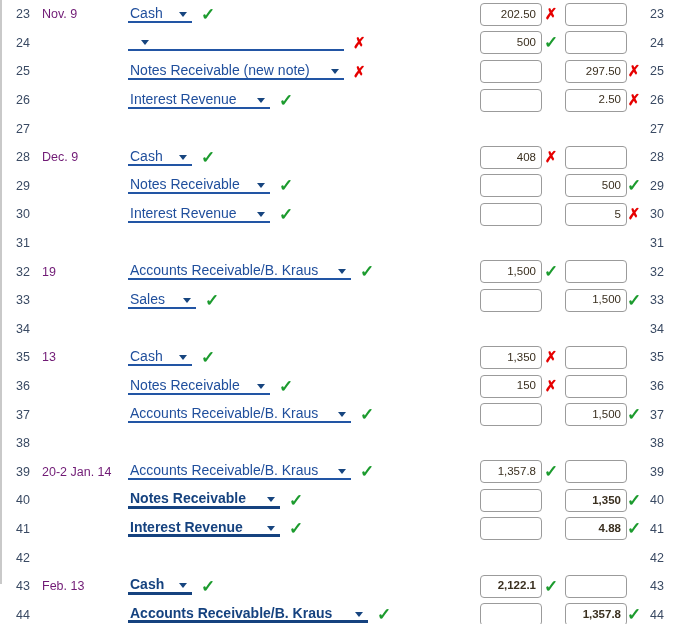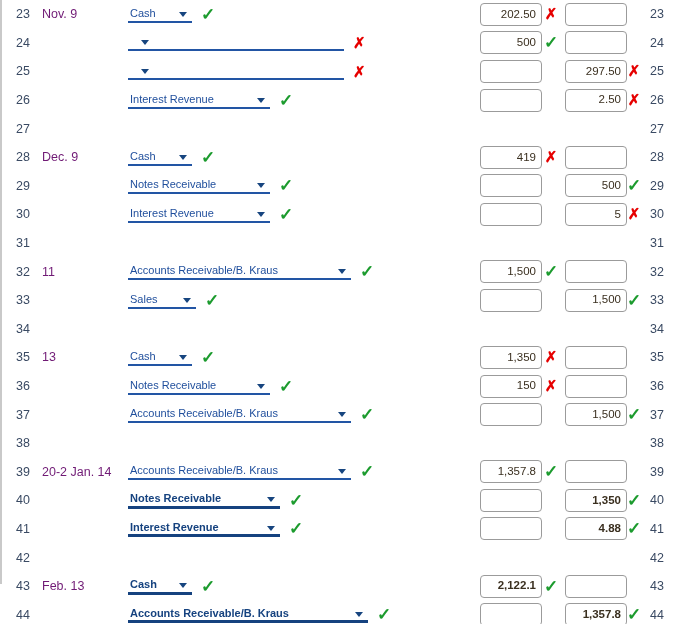--- a/index.html
+++ b/index.html
@@ -70,21 +70,21 @@
     align-items: center;
     justify-content: space-between;
     height: 17px;
     padding: 0 3px 0 2px;
     border-bottom: 2px solid #2255a4;
     background: #ffffff;
     box-sizing: border-box;
   }
   .select .sel-text {
     color: #1f4e9c;
-    font-size: 11px;
+    font-size: 14px;
     white-space: nowrap;
     line-height: 15px;
   }
   .select.bold .sel-text {
     font-weight: bold;
     color: #15427f;
   }
   .select.bold {
     border-bottom: 3px solid #15427f;
   }
@@ -197,20 +197,21 @@
       <span class="amtbox credit">
         <span class="amt"></span>
       </span>
       <span class="mark-credit"></span>
       <span class="lineno-right">24</span>
     </div>
     <div class="row">
       <span class="lineno">25</span>
       <span class="acct-wrap">
         <span class="select" style="width:216px">
+          <span class="sel-text">Notes Receivable (new note)</span>
           <span class="caret"></span>
         </span>
         <span class="mark bad">✗</span>
       </span>
       <span class="amtbox debit">
         <span class="amt"></span>
       </span>
       <span class="mark-debit"></span>
       <span class="amtbox credit">
         <span class="amt">297.50</span>
@@ -245,21 +246,21 @@
       <span class="lineno">28</span>
       <span class="date">Dec. 9</span>
       <span class="acct-wrap">
         <span class="select" style="width:64px">
           <span class="sel-text">Cash</span>
           <span class="caret"></span>
         </span>
         <span class="mark ok">✓</span>
       </span>
       <span class="amtbox debit">
-        <span class="amt">419</span>
+        <span class="amt">408</span>
       </span>
       <span class="mark-debit"><span class="mark-abs bad">✗</span></span>
       <span class="amtbox credit">
         <span class="amt"></span>
       </span>
       <span class="mark-credit"></span>
       <span class="lineno-right">28</span>
     </div>
     <div class="row">
       <span class="lineno">29</span>
@@ -298,21 +299,21 @@
       </span>
       <span class="mark-credit"><span class="mark-abs bad">✗</span></span>
       <span class="lineno-right">30</span>
     </div>
     <div class="row">
       <span class="lineno">31</span>
       <span class="lineno-right">31</span>
     </div>
     <div class="row">
       <span class="lineno">32</span>
-      <span class="date">11</span>
+      <span class="date">19</span>
       <span class="acct-wrap">
         <span class="select" style="width:223px">
           <span class="sel-text">Accounts Receivable/B. Kraus</span>
           <span class="caret"></span>
         </span>
         <span class="mark ok">✓</span>
       </span>
       <span class="amtbox debit">
         <span class="amt">1,500</span>
       </span>

